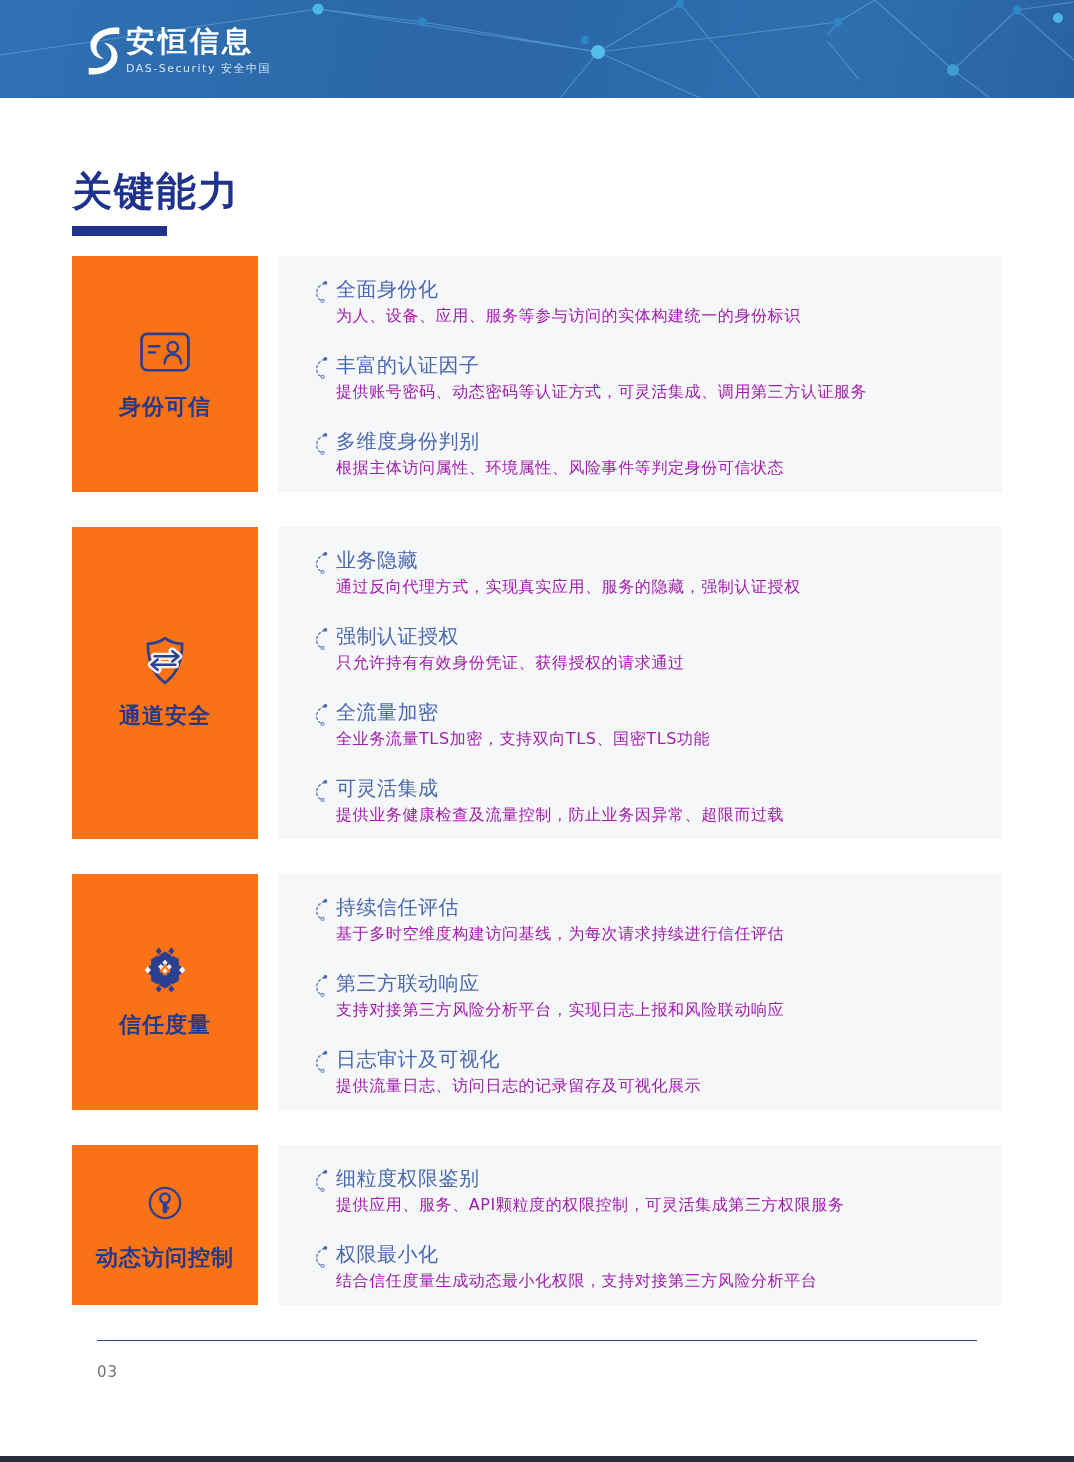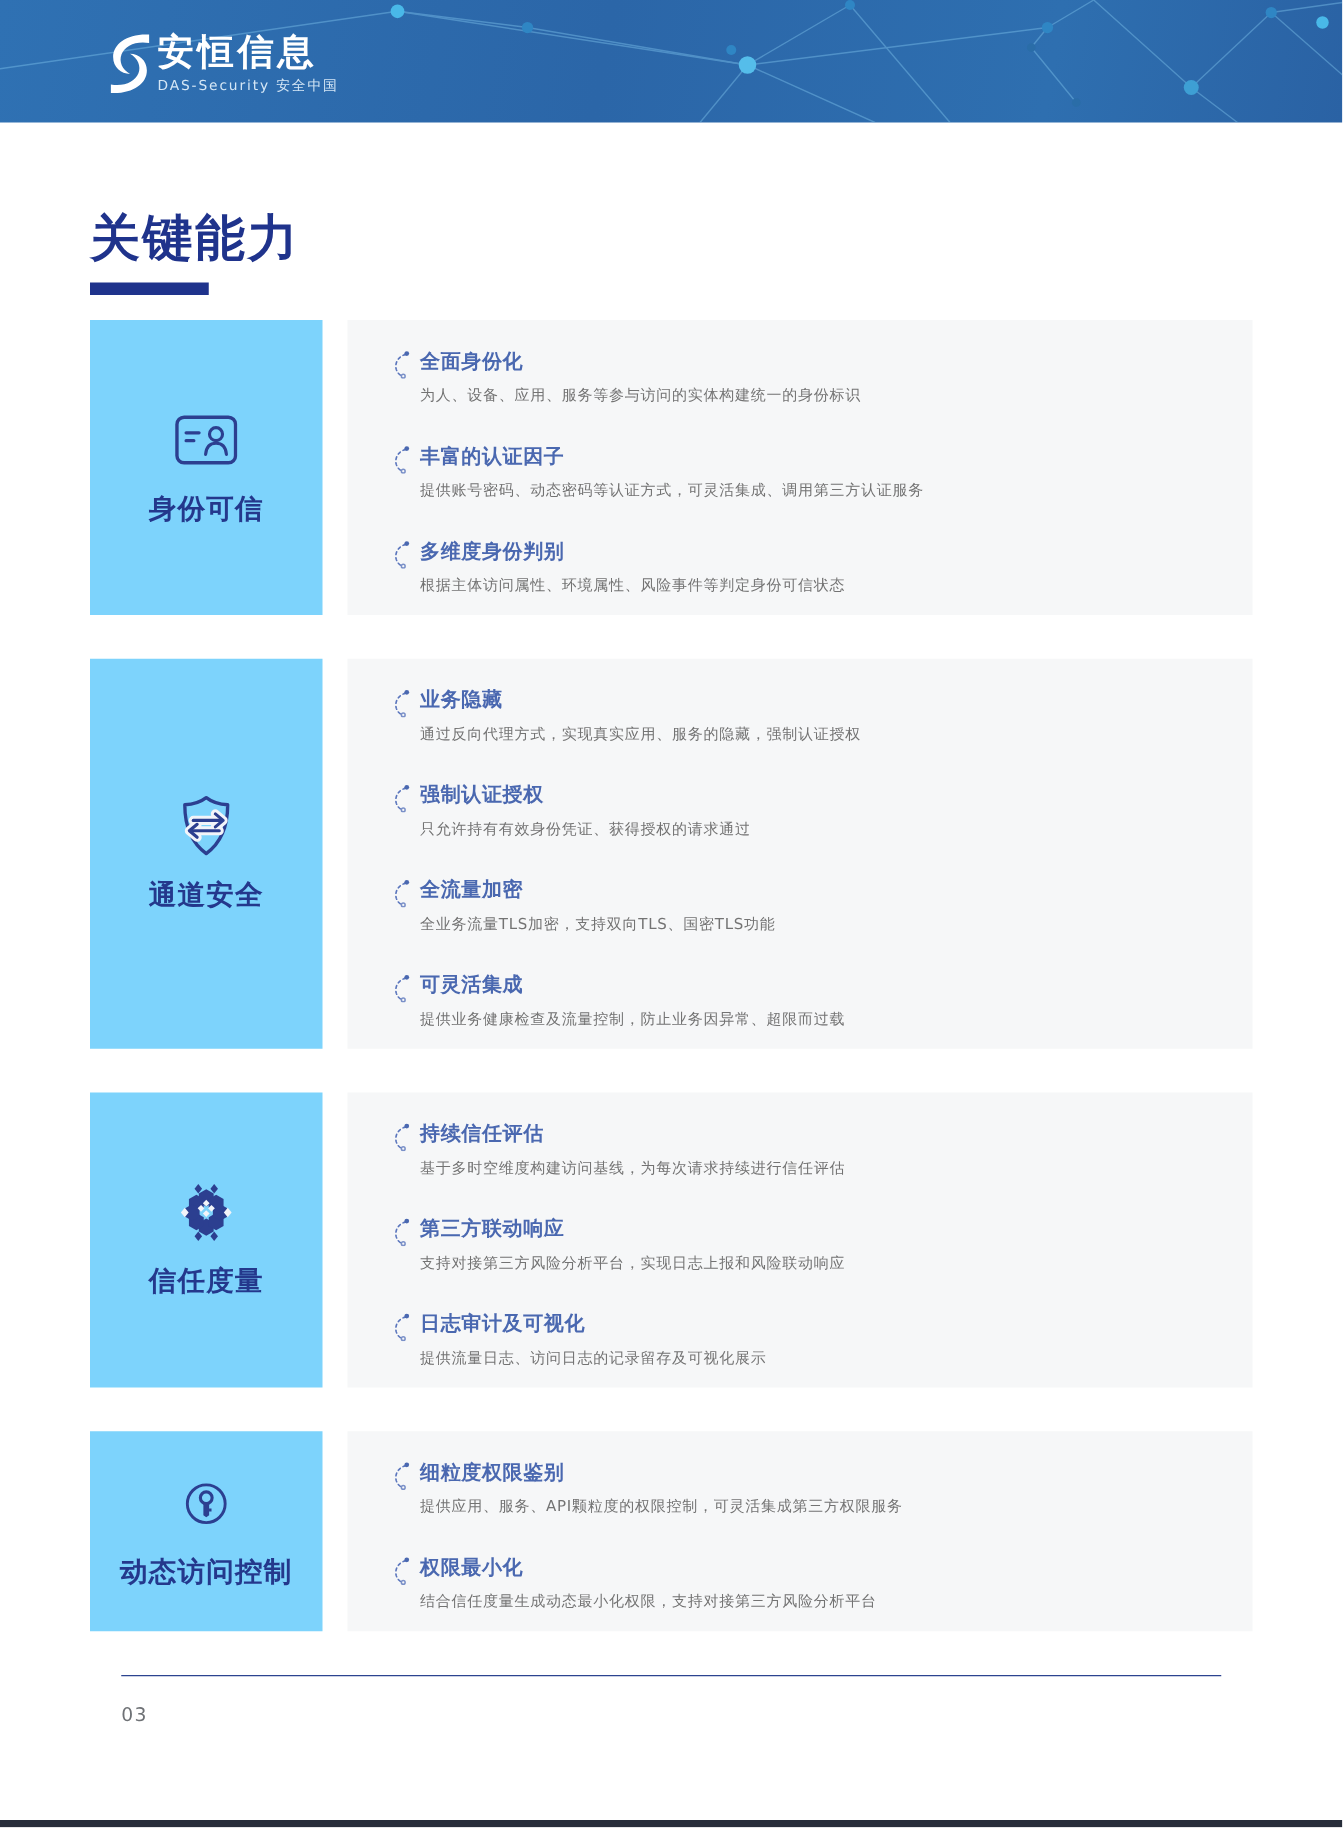--- a/index.html
+++ b/index.html
@@ -36,43 +36,43 @@
   }
   .title-underline{
     width:95px;height:10px;background:#1f338c;margin-top:12px;
   }
 
   
   #sections{margin-top:20px;}
   .row{display:flex;gap:20px;margin-bottom:35px;align-items:stretch;}
   .card{
     flex:0 0 186px;
-    background:#7dd3fc;
+    background:#f97316;
     display:flex;flex-direction:column;align-items:center;justify-content:center;
     gap:14px;
   }
   .icon-slot{width:52px;height:52px;display:flex;align-items:center;justify-content:center;}
   .icon-slot svg{display:block;}
   .card-label{
     font-size:22px;font-weight:700;color:#24388c;letter-spacing:1px;white-space:nowrap;
   }
   .panel{
     flex:1 1 auto;
     background:#f6f7f8;
     padding:22px 30px 12px 58px;
     box-sizing:border-box;
   }
   .feature{position:relative;margin-bottom:26px;}
   .feature:last-child{margin-bottom:0;}
   .bullet{position:absolute;left:-24px;top:1px;width:18px;height:24px;}
   .feature-title{
-    font-size:16px;font-weight:700;color:#4a68b0;line-height:22px;letter-spacing:0.5px;
+    font-size:20px;font-weight:400;color:#4a68b0;line-height:22px;letter-spacing:0.5px;
   }
   .feature-desc{
-    font-size:12px;color:#737373;line-height:24px;margin-top:4px;letter-spacing:0.6px;
+    font-size:16px;color:#a21caf;line-height:24px;margin-top:4px;letter-spacing:0.6px;
   }
 
   
   .footer{padding:0 97px;}
   .footer-rule{border:none;border-top:1.5px solid #2c4490;margin:30px 0 0 0;}
   .page-number{margin-top:22px;font-size:15px;color:#6e7175;letter-spacing:1px;}
   .bottom-bar{
     position:absolute;left:0;bottom:0;width:100%;height:6px;background:#272d3a;
   }
 

